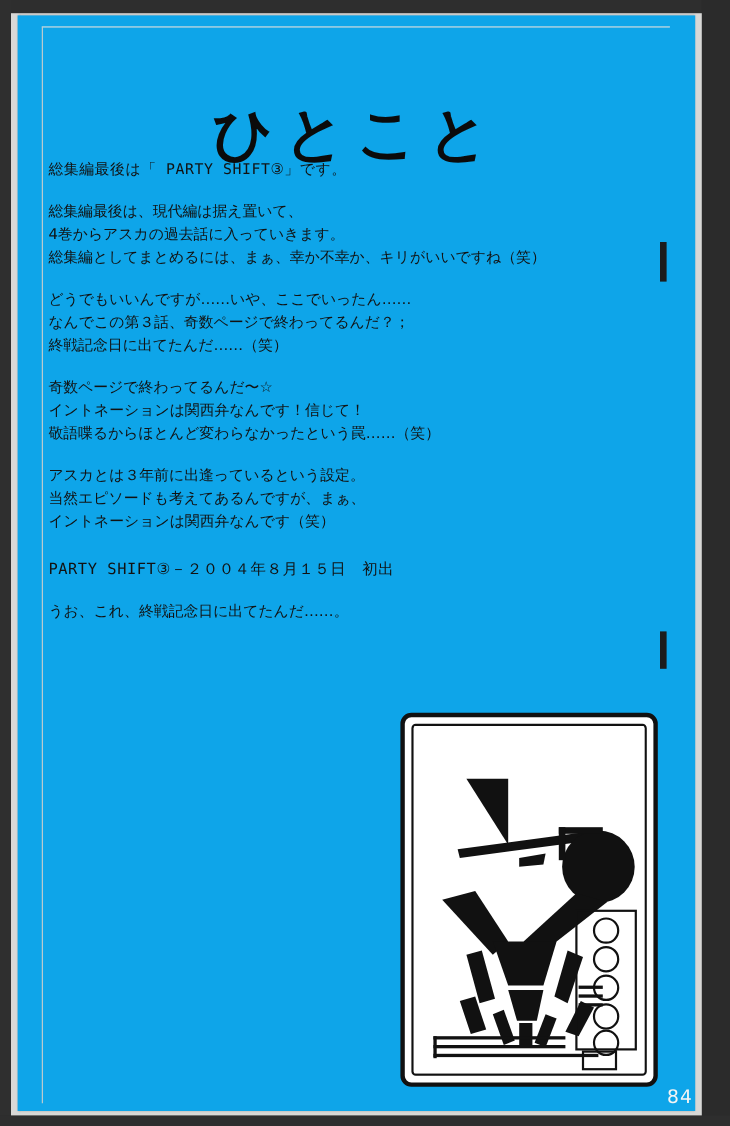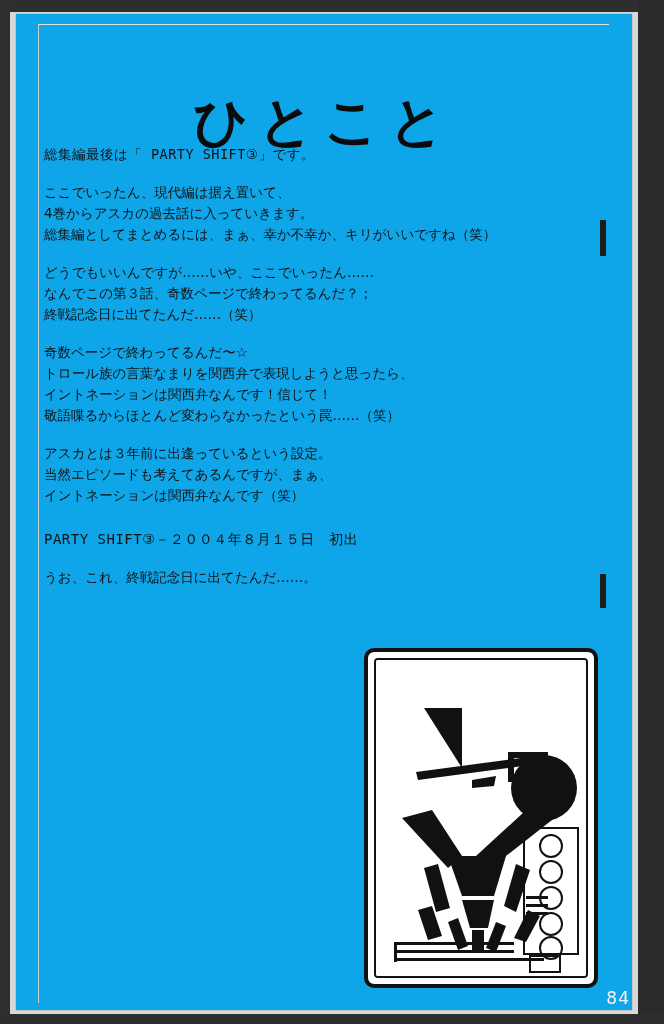--- a/index.html
+++ b/index.html
@@ -160,34 +160,33 @@
 
     <h1 class="title">ひとこと</h1>
 
     <div class="body-text">
 
       <div class="para mono">
         <div>総集編最後は「 PARTY SHIFT③」です。</div>
       </div>
 
       <div class="para">
-        <div>ここでいったん、現代編は据え置いて、</div>
+        <div>総集編最後は、現代編は据え置いて、</div>
         <div>4巻からアスカの過去話に入っていきます。</div>
         <div>総集編としてまとめるには、まぁ、幸か不幸か、キリがいいですね（笑）</div>
       </div>
 
       <div class="para">
         <div>どうでもいいんですが……いや、ここでいったん……</div>
         <div>なんでこの第３話、奇数ページで終わってるんだ？；</div>
         <div>終戦記念日に出てたんだ……（笑）</div>
       </div>
 
       <div class="para">
         <div>奇数ページで終わってるんだ〜☆</div>
-        <div>トロール族の言葉なまりを関西弁で表現しようと思ったら、</div>
         <div>イントネーションは関西弁なんです！信じて！</div>
         <div>敬語喋るからほとんど変わらなかったという罠……（笑）</div>
       </div>
 
       <div class="para">
         <div>アスカとは３年前に出逢っているという設定。</div>
         <div>当然エピソードも考えてあるんですが、まぁ、</div>
         <div>イントネーションは関西弁なんです（笑）</div>
       </div>
 

